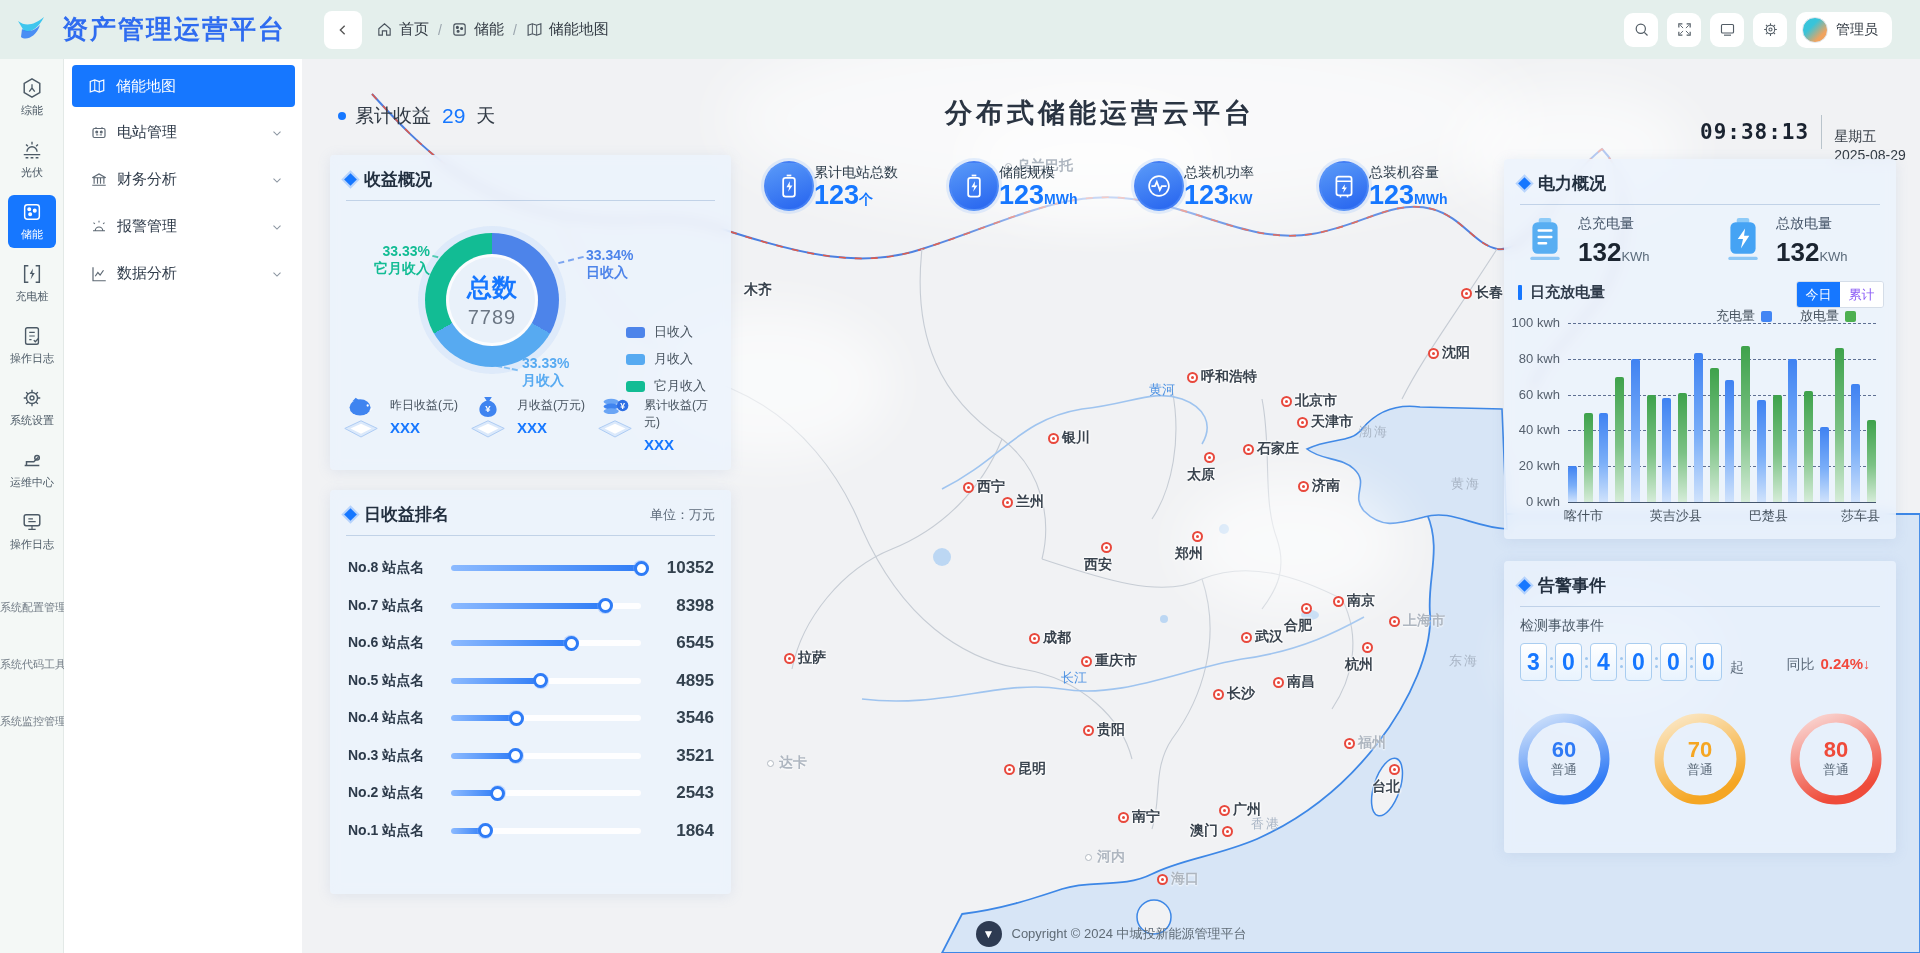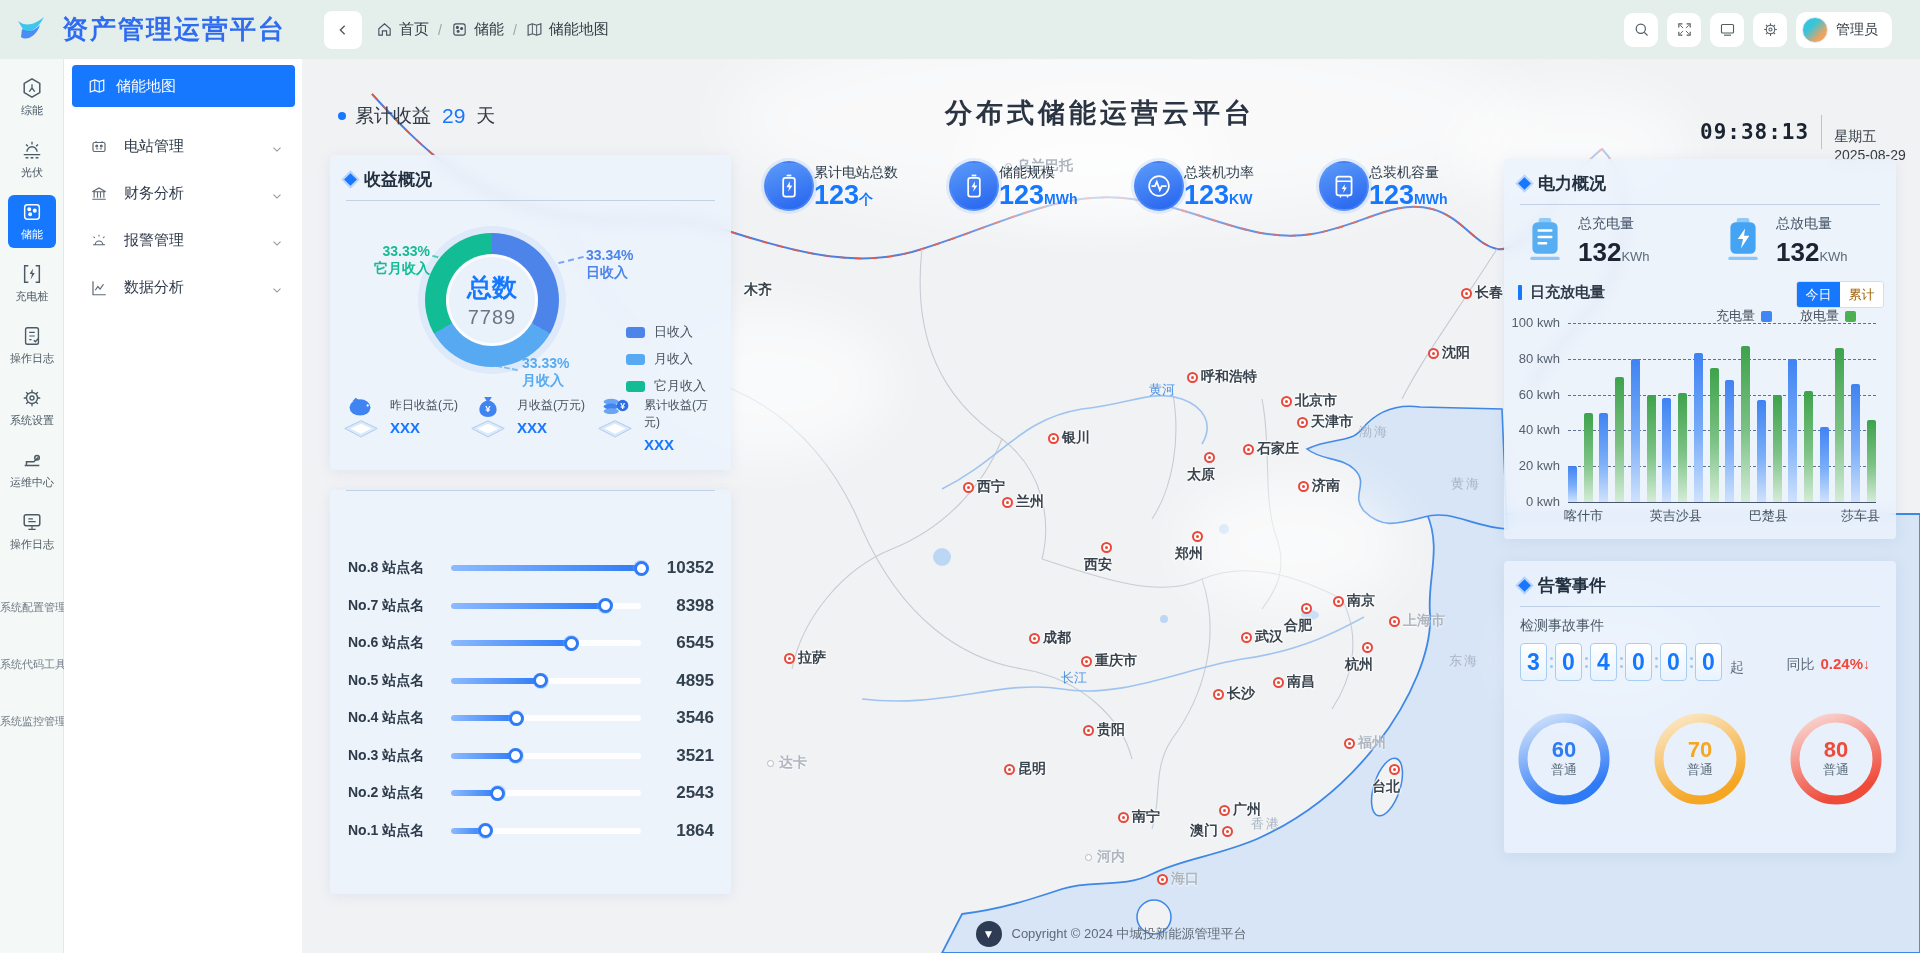--- a/index.html
+++ b/index.html
@@ -37,21 +37,21 @@
   .rail-label { font-size:11px; margin-top:4px; white-space:nowrap; }
   .rail-item.active { width:48px; margin-left:8px; background:#1677ff; border-radius:6px; color:#fff; }
   .rail-extra { width:64px; text-align:center; font-size:11px; color:#727c86; margin-top:48px;
     white-space:nowrap; overflow:hidden; cursor:pointer; }
 
   
   #menu { position:absolute; left:64px; top:59px; width:238px; height:894px; background:#fff; z-index:19; }
   .menu-btn-active { margin:6px 7px 2px 8px; height:42px; background:#1677ff; border-radius:4px;
     display:flex; align-items:center; gap:10px; padding-left:16px; color:#fff; font-size:15px; cursor:pointer; }
   .menu-btn-active svg { width:18px; height:18px; }
-  .menu-item { height:47px; display:flex; align-items:flex-end; gap:16px; padding:0 18px 0 26px;
+  .menu-item { height:47px; display:flex; align-items:center; gap:9px; padding:0 18px 0 26px;
     font-size:15px; color:#2f3b4a; cursor:pointer; }
   .menu-item .chev { margin-left:auto; width:14px; height:14px; color:#8a94a0; }
 
   
   #map { position:absolute; left:302px; top:59px; width:1618px; height:894px; overflow:hidden; }
   #map-svg { position:absolute; left:0; top:0; }
   .cloud { position:absolute; background:rgba(255,255,255,.6); border-radius:50%; filter:blur(26px); }
   #haze { position:absolute; left:420px; top:-40px; width:800px; height:200px; border-radius:50%;
     background:rgba(255,255,255,.55); filter:blur(30px); }
 
@@ -140,21 +140,21 @@
   .ptotal svg { width:42px; height:48px; }
   .pt-label { font-size:14px; color:#46566a; }
   .pt-val { font-size:26px; font-weight:bold; color:#1b2430; margin-top:4px; }
   .pt-unit { font-size:13px; font-weight:normal; color:#5a6a7a; }
   #chart-sub { position:absolute; left:14px; top:124px; display:flex; align-items:center; gap:8px;
     font-size:15px; color:#2f3b4a; font-weight:bold; }
   #chart-sub .bar-mark { width:4px; height:15px; background:#1677ff; border-radius:1px; }
   #chart-tabs { position:absolute; right:12px; top:122px; display:flex; border:1px solid #d5dde8;
     border-radius:3px; overflow:hidden; }
   .ctab { width:43px; height:25px; font-size:13px; display:flex; align-items:center; justify-content:center;
-    background:#fff; color:#a16207; cursor:pointer; }
+    background:#fff; color:#8b5cf6; cursor:pointer; }
   .ctab.active { background:#1677ff; color:#fff; }
   #chart-legend { position:absolute; right:40px; top:148px; display:flex; gap:28px; font-size:13px; color:#46525e; }
   #chart-legend .cl { display:flex; align-items:center; gap:6px; }
   #chart-legend .sw { width:11px; height:11px; border-radius:2px; }
   .gridline { position:absolute; left:64px; width:308px; border-top:1px dashed #3a4f78; opacity:.8; }
   .gridline.base { border-top:1.5px solid #45566e; opacity:1; }
   .ytick { position:absolute; left:0; width:56px; text-align:right; font-size:13px; color:#55606e; }
   #bars { position:absolute; left:64px; top:164px; width:308px; height:179px;
     display:flex; justify-content:space-between; align-items:flex-end; }
   .bar { width:9px; border-radius:2px 2px 0 0; }
@@ -692,20 +692,25 @@
             </svg></span>
           <div>
             <div class="rl">累计收益(万元)</div>
             <div class="rv">XXX</div>
           </div>
         </div>
       </div>
   </section>
 
   <section class="panel" id="ranking-panel" style="left:28px;top:431px;width:401px;height:404px">
+    <div class="p-head">
+      <span class="p-diamond"></span>
+      <span class="p-title">日收益排名</span>
+      <span class="p-right">单位：万元</span>
+    </div>
     <div class="p-div"></div>
     <div id="rank-rows">
         <div class="rank-row" style="top:66px">
           <span class="rank-name">No.8  站点名</span>
           <div class="rank-track">
             <div class="rank-fill" style="width: 100%;"></div>
             <div class="rank-handle" style="left: calc(100% - 8px);"></div>
           </div>
           <span class="rank-val">10352</span>
         </div>

